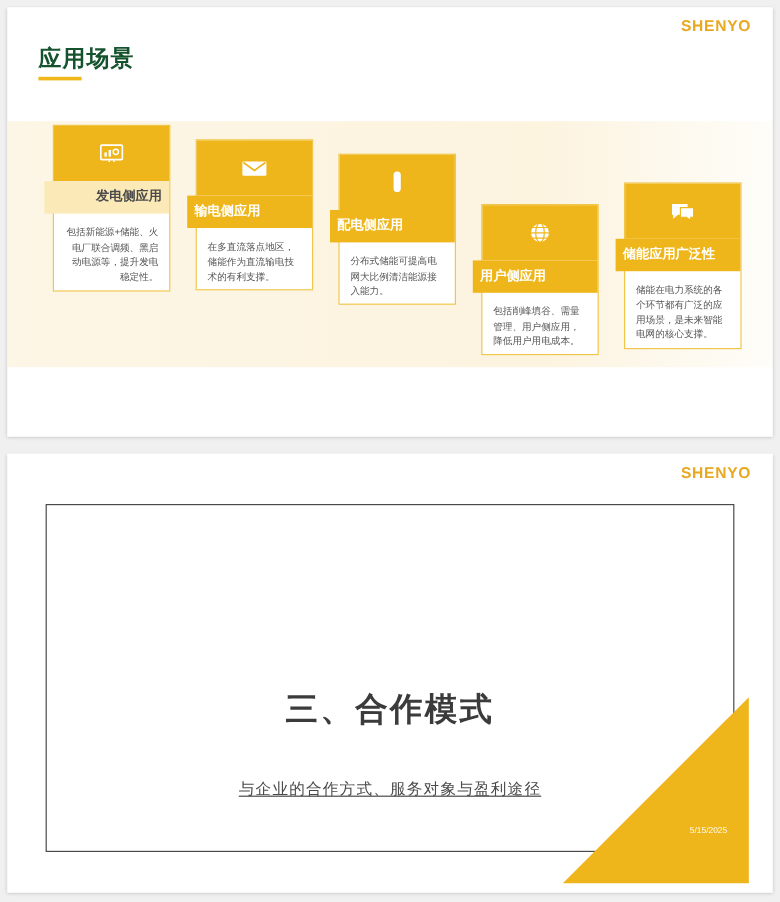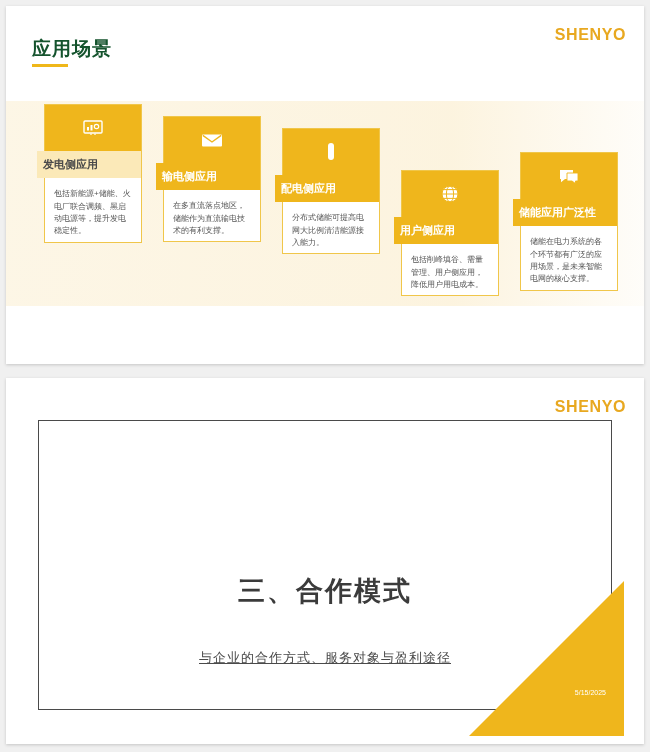--- a/index.html
+++ b/index.html
@@ -31,23 +31,23 @@
   }
   #slide2 {
     top: 378px;
     width: 638px;
     height: 366px;
   }
 
   .brand {
     position: absolute;
     right: 18px;
-    top: 20px;
+    top: 8px;
     color: #e8a820;
-    font-size: 16px;
+    font-size: 13px;
     font-weight: bold;
     letter-spacing: 0.6px;
   }
 
   .slide-title {
     position: absolute;
     left: 26px;
     top: 30px;
     font-size: 19px;
     font-weight: bold;
@@ -179,21 +179,21 @@
   <div class="slide" id="slide1">
 
     <div class="brand">SHENYO</div>
     <div class="slide-title">应用场景</div>
     <div class="title-bar"></div>
 
     <div class="band"></div>
 
     <div class="cards">
 
-      <div class="card" style="left:8px; top:10px;">
+      <div class="card" style="left:8px; top:10px;text-align:right;">
         <div class="icon-box">
           <svg width="20" height="16" viewBox="0 0 20 16" fill="none">
             <rect x="1" y="1" width="18" height="12" rx="1" stroke="#ffffff" stroke-width="1.4"></rect>
             <rect x="4" y="7" width="2" height="3.5" fill="#ffffff"></rect>
             <rect x="7.5" y="5" width="2" height="5.5" fill="#ffffff"></rect>
             <circle cx="13.5" cy="6.5" r="2.2" stroke="#ffffff" stroke-width="1.2"></circle>
             <path d="M8 13.5v1.5M12 13.5v1.5" stroke="#ffffff" stroke-width="1.2"></path>
           </svg>
         </div>
         <div class="card-label light">发电侧应用</div>

